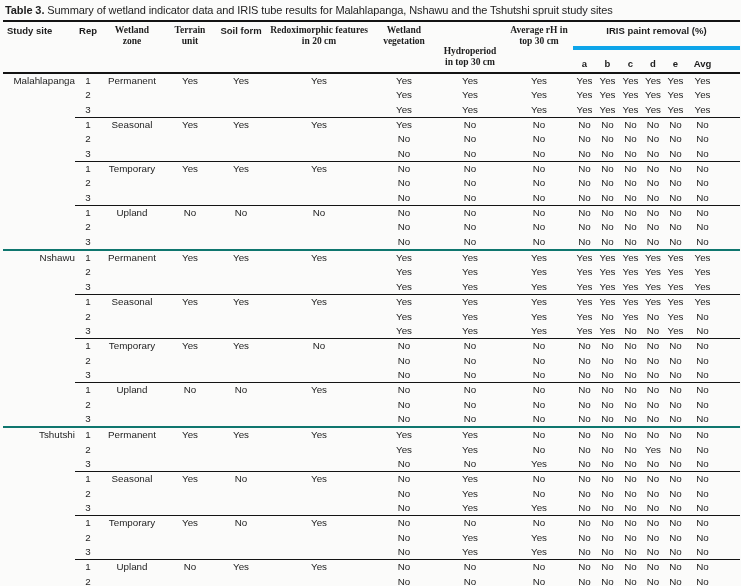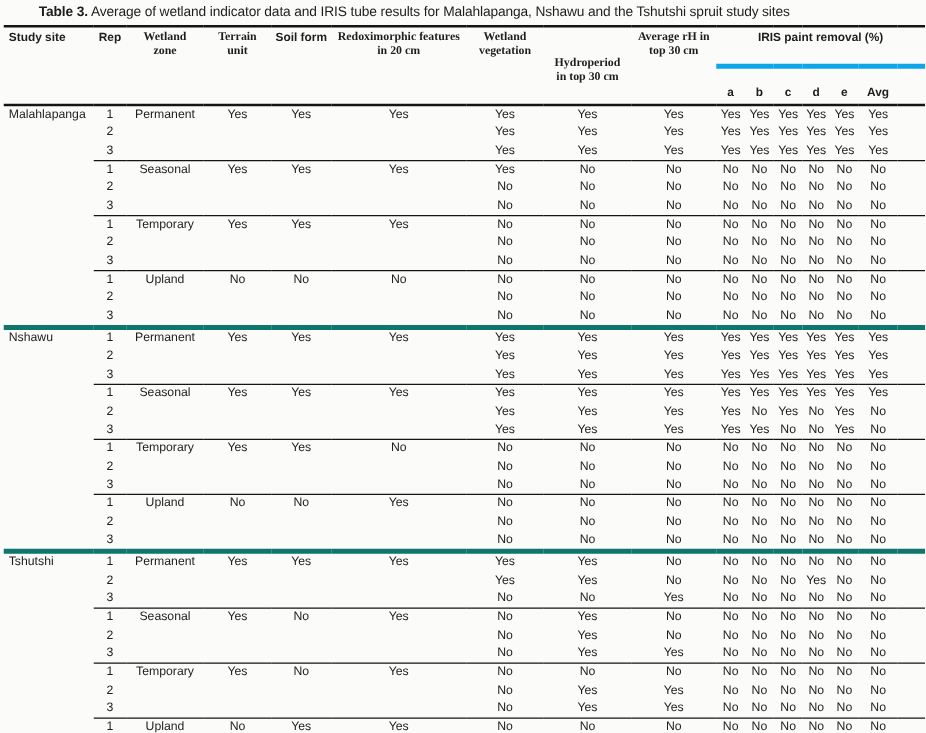--- a/index.html
+++ b/index.html
@@ -8,58 +8,58 @@
     background:#fbfbfa;
     font-family:"Liberation Sans",sans-serif;
     color:#1d1d1d;
     overflow:hidden;
   }
   .page{padding:1px 2px 0 3px;}
   .title{
     font-size:11px;line-height:15px;margin:2px 0 2px 2px;
     letter-spacing:-0.1px;white-space:nowrap;
   }
-  .title .tlabel{font-weight:bold;margin-left:26px;}
+  .title .tlabel{font-weight:bold;}
   table{
     border-collapse:collapse;table-layout:fixed;
     width:737px;
     border-top:2px solid #141414;
     border-bottom:2px solid #141414;
   }
   thead th{
     font-weight:bold;font-size:9.5px;line-height:11px;
-    vertical-align:top;padding:3px 0 15px;text-align:center;
+    vertical-align:top;padding:3px 0 4px;text-align:center;
   }
   thead tr.h1 th.main-h{border-bottom:2px solid #141414;}
   thead tr.h1 th.iris-group-h{border-bottom:4px solid #0ea5e9;padding-bottom:2px;}
   thead tr.h2 th{border-bottom:2px solid #141414;vertical-align:bottom;padding:1px 0 3px;}
   th.site-h{text-align:left;padding-left:4px;}
   .hwrap{margin:0 auto;font-family:Liberation Serif, serif;}
   .w-zone{max-width:46px;}
   .w-terrain{max-width:40px;}
   .w-redox{max-width:102px;}
   .w-veg{max-width:56px;}
   .w-hydro{max-width:62px;margin-top:21px;}
   .w-rh{max-width:60px;}
   td{
     font-size:9.8px;text-align:center;
     height:14.35px;line-height:14.35px;padding:0;
     white-space:nowrap;overflow:hidden;
   }
-  td.site-c{text-align:left;padding-left:4px;}
-  tr.site-sep td{border-top:4px solid #0f766e;}
+  td.site-c{text-align:right;padding-left:4px;}
+  tr.site-sep td{border-top:2px solid #0f766e;}
   tr.zone-sep td:not(:first-child){border-top:1px solid #141414;}
 </style>
 </head>
 <body>
 
 <div class="page">
   <div class="title">
     <span class="tlabel">Table 3.</span>
-    <span>Average of wetland indicator data and IRIS tube results for Malahlapanga, Nshawu and the Tshutshi spruit study sites</span>
+    <span>Summary of wetland indicator data and IRIS tube results for Malahlapanga, Nshawu and the Tshutshi spruit study sites</span>
   </div>
 
   <table>
     <colgroup>
       <col style="width:72px">
         <col style="width:26px">
         <col style="width:62px">
       <col style="width:54px">
         <col style="width:48px">
         <col style="width:108px">

